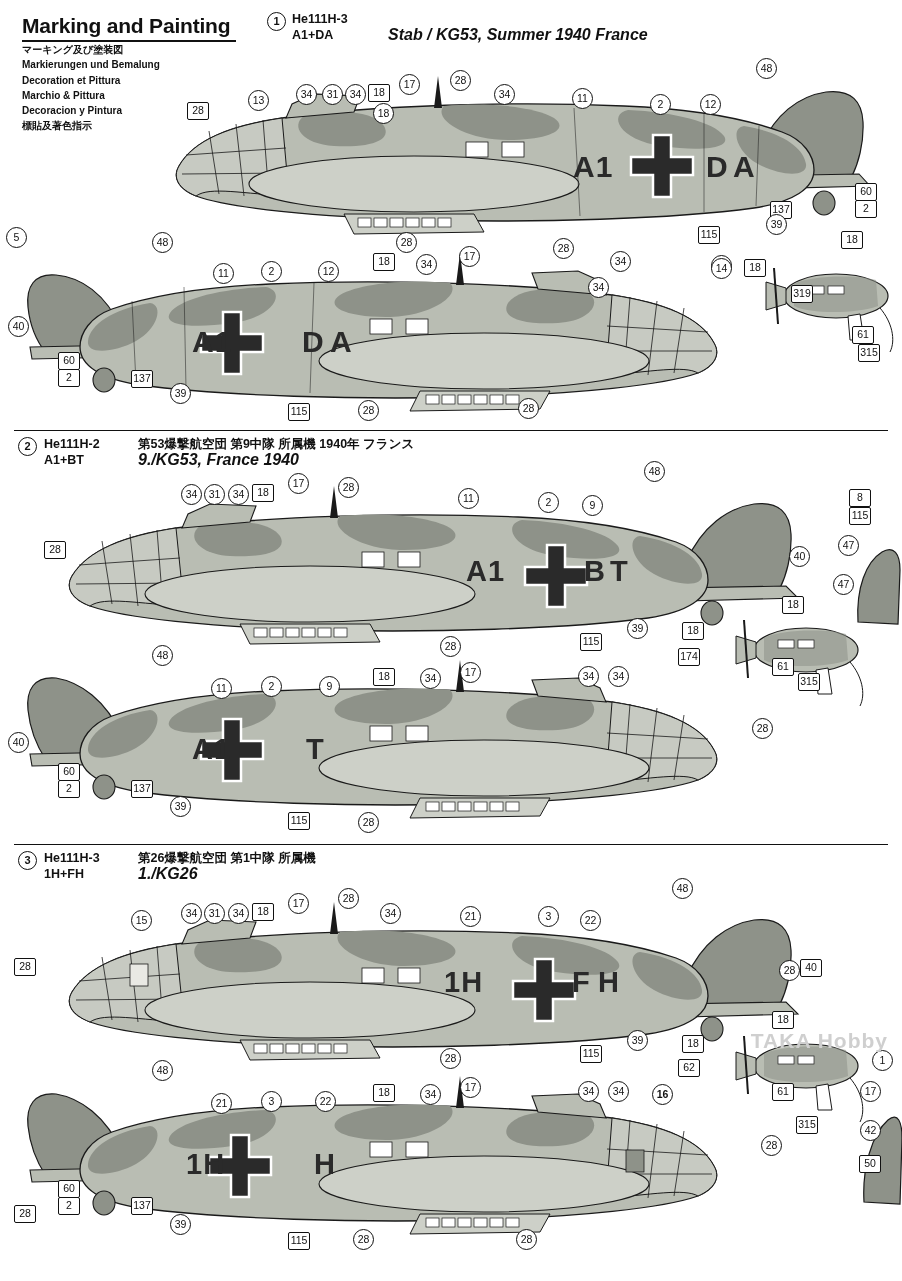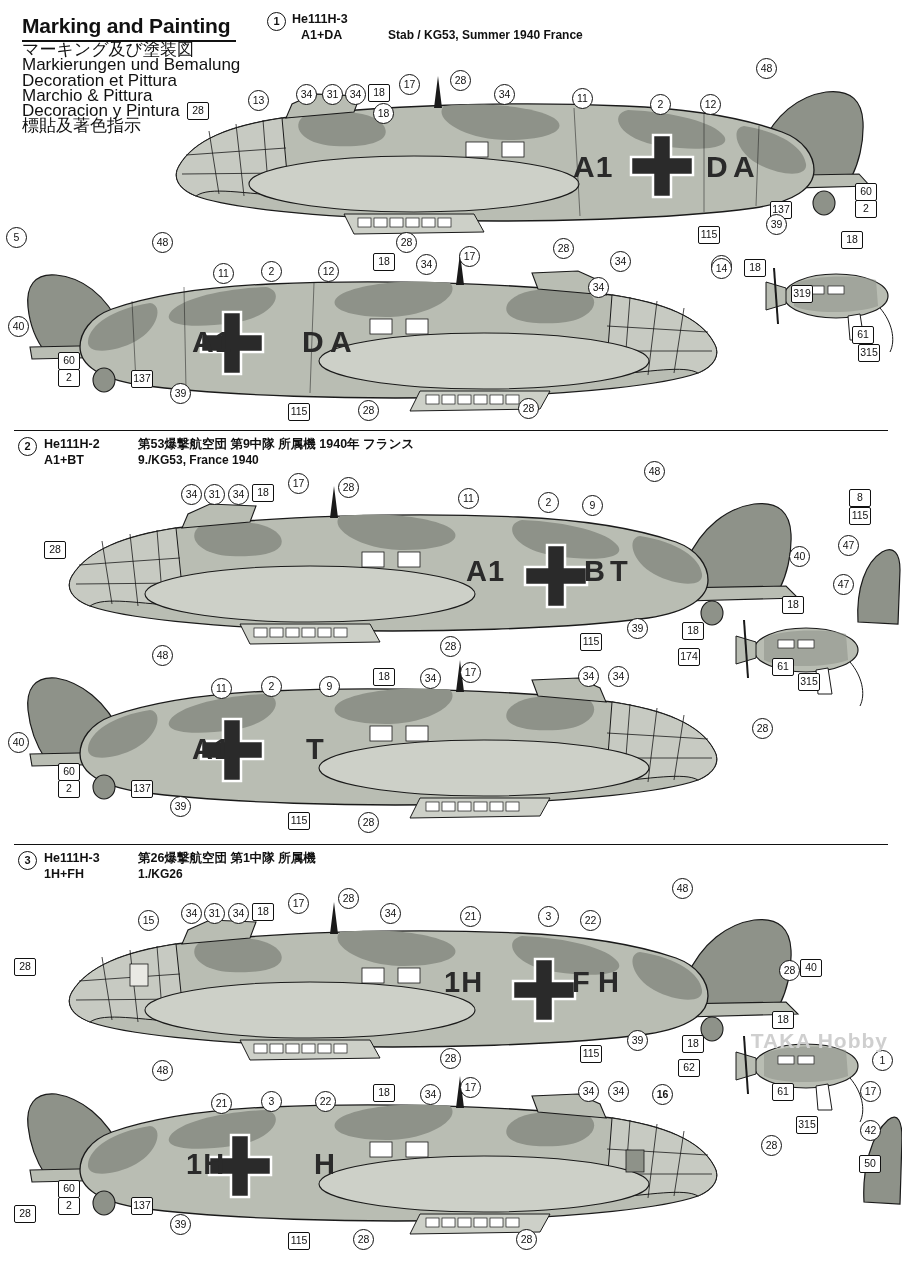--- a/index.html
+++ b/index.html
@@ -16,31 +16,31 @@
   
   .hdr-title{
     position:absolute;left:22px;top:14px;
     font-size:21px;font-weight:bold;letter-spacing:-0.2px;
   }
   .hdr-rule{
     position:absolute;left:22px;top:40px;width:214px;height:2px;background:#111;
   }
   .hdr-sub{
     position:absolute;left:22px;top:42px;width:250px;
-    font-size:17px;font-weight:normal;line-height:15.3px;
+    font-size:10px;font-weight:bold;line-height:15.3px;
   }
   .hdr-sub div{white-space:nowrap;}
   .num-badge{
     position:absolute;width:17px;height:17px;border-radius:50%;
     border:1.4px solid #111;background:#fff;
     font-size:11px;font-weight:bold;text-align:center;line-height:16px;
   }
   .sh-code{position:absolute;font-size:12.5px;font-weight:bold;line-height:16px;white-space:nowrap;}
   .sh-jp{position:absolute;font-size:12.5px;font-weight:bold;line-height:16px;white-space:nowrap;}
-  .sh-en{position:absolute;font-size:12px;font-weight:bold;line-height:16px;white-space:nowrap;}
+  .sh-en{position:absolute;font-size:16px;font-weight:bold;line-height:16px;white-space:nowrap;font-style:italic;}
 
   
   .sep{position:absolute;left:14px;width:874px;height:1px;background:#111;}
 
   
   .callout{
     position:absolute;width:19px;height:19px;border-radius:50%;
     border:1.1px solid #111;background:#fff;
     font-size:10.5px;text-align:center;line-height:18px;color:#111;
   }
@@ -75,21 +75,21 @@
     <div>マーキング及び塗装図</div>
     <div>Markierungen und Bemalung</div>
     <div>Decoration et Pittura</div>
     <div>Marchio &amp; Pittura</div>
     <div>Decoracion y Pintura</div>
     <div>標貼及著色指示</div>
   </div>
 
   <div class="num-badge" style="left:267px;top:12px;">1</div>
   <div class="sh-code" style="left:292px;top:11px;">He111H-3</div>
-  <div class="sh-code" style="left:292px;top:27px;margin-left:9px;">A1+DA</div>
+  <div class="sh-code" style="left:292px;top:27px;">A1+DA</div>
   <div class="sh-en" style="left:388px;top:27px;">Stab / KG53, Summer 1940 France</div>
 
   <div class="plane" style="left:0px;top:48px;width:902px;height:380px;">
     <svg width="902" height="380" viewBox="0 0 902 380">
       <defs>
         <g id="he111-top">
 
           <path d="M70,120 C95,92 140,76 200,68 C290,56 420,52 520,54 C580,55 640,60 690,68
                    L760,78 L760,128 L690,136 C640,144 560,148 470,148 C360,148 240,146 170,140
                    C115,135 85,130 70,120 Z" fill="#b9bdb3" stroke="#1a1a1a" stroke-width="1.4"></path>
@@ -541,21 +541,21 @@
     <g fill="#fff" stroke="#1a1a1a" stroke-width="0.7">
       <rect x="78" y="40" width="16" height="8"></rect>
         <rect x="98" y="40" width="16" height="8"></rect>
     </g>
     <path d="M150,62 C162,76 166,94 160,106" stroke="#1a1a1a" stroke-width="1" fill="none"></path>
   </svg>
   <svg style="position:absolute;left:852px;top:1086px;" width="50" height="120" class="nolab">
     <path d="M12,116 C10,82 20,48 36,34 C46,26 50,36 50,52 L48,118 Z" fill="#8e9289" stroke="#1a1a1a" stroke-width="1.2"></path>
   </svg>
 
-  <div class="callout" style="left:138px;top:910px;">15</div>
+  <div class="callout" style="left:131px;top:910px;">15</div>
   <div class="callout" style="left:181px;top:903px;">34</div>
   <div class="callout" style="left:204px;top:903px;">31</div>
   <div class="callout" style="left:228px;top:903px;">34</div>
   <div class="callout sq" style="left:252px;top:903px;">18</div>
   <div class="callout" style="left:288px;top:893px;">17</div>
   <div class="callout" style="left:380px;top:903px;">34</div>
   <div class="callout" style="left:338px;top:888px;">28</div>
   <div class="callout" style="left:460px;top:906px;">21</div>
   <div class="callout" style="left:538px;top:906px;">3</div>
   <div class="callout" style="left:580px;top:910px;">22</div>

